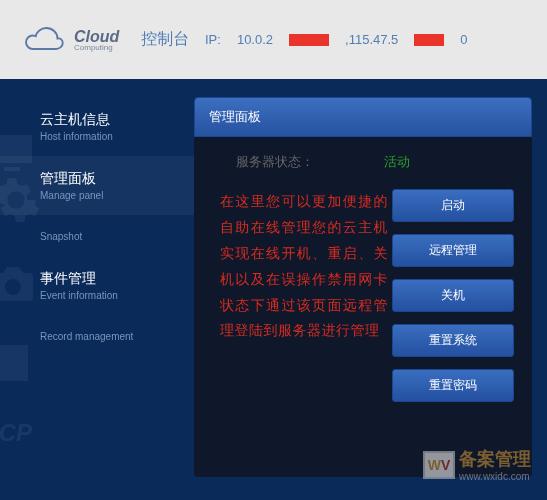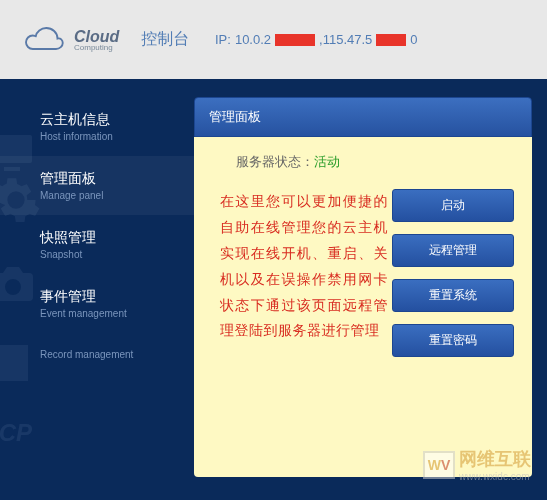--- a/index.html
+++ b/index.html
@@ -23,26 +23,26 @@
       display: flex;
       align-items: center;
     }
     .cloud-svg { width: 48px; height: 32px; }
     .logo-text { margin-left: 6px; }
     .logo-cloud { font-size: 16px; font-weight: bold; color: #5a6c85; font-style: italic; }
     .logo-computing { font-size: 8px; color: #7a8a9a; display: block; margin-top: -3px; }
     .logo-console { font-size: 16px; color: #527db5; margin-left: 22px; }
     .ip-bar {
       position: absolute;
-      left: 215px;
+      left: 205px;
       color: #527db5;
       font-size: 13px;
       display: flex;
       align-items: center;
-      gap: 4px;
+      gap: 16px;
     }
     .redact { background: #e8342a; height: 12px; display: inline-block; }
     .redact1 { width: 40px; }
     .redact2 { width: 30px; }
     .main {
       display: flex;
       height: calc(100% - 65px);
       background: #0a2a5a;
     }
     .sidebar {
@@ -71,33 +71,33 @@
     }
     .panel-header {
       background: linear-gradient(to bottom, #3c6fc0, #2652a0);
       color: #fff;
       font-size: 13px;
       padding: 10px 14px;
       border-radius: 4px 4px 0 0;
       border: 1px solid #1c4690;
     }
     .panel-body {
-      background: #fef9c3;
+      background: #0f172a;
       border-radius: 0 0 4px 4px;
       padding: 16px 18px 4px;
       min-height: 340px;
     }
     .status-row {
       display: flex;
       align-items: center;
       margin-bottom: 18px;
       padding-left: 24px;
     }
     .status-label { color: #666; font-size: 13px; }
-    .status-value { color: #2a9d2a; font-size: 13px; }
+    .status-value { color: #2a9d2a; font-size: 13px; margin-left: 70px; }
     .body-flex { display: flex; gap: 4px; }
     .desc {
       flex: 1;
       color: #d82c20;
       font-size: 14px;
       line-height: 1.85;
       padding-left: 8px;
       text-align: justify;
       letter-spacing: 0.5px;
     }
@@ -183,54 +183,54 @@
 
     <div class="nav-item">
       <div class="nav-item-zh">云主机信息</div>
       <div class="nav-item-en">Host information</div>
     </div>
     <div class="nav-item active">
       <div class="nav-item-zh">管理面板</div>
       <div class="nav-item-en">Manage panel</div>
     </div>
     <div class="nav-item">
-      <div class="nav-item-zh">快照管理</div>
       <div class="nav-item-en">Snapshot</div>
     </div>
     <div class="nav-item">
       <div class="nav-item-zh">事件管理</div>
-      <div class="nav-item-en">Event management</div>
+      <div class="nav-item-en">Event information</div>
     </div>
     <div class="nav-item">
       <div class="nav-item-en">Record management</div>
     </div>
   </div>
 
   <div class="content">
     <div class="panel-header">管理面板</div>
     <div class="panel-body">
       <div class="status-row">
         <span class="status-label">服务器状态：</span>
         <span class="status-value">活动</span>
       </div>
       <div class="body-flex">
         <div class="desc">在这里您可以更加便捷的自助在线管理您的云主机实现在线开机、重启、关机以及在误操作禁用网卡状态下通过该页面远程管理登陆到服务器进行管理</div>
         <div class="btn-col">
           <div class="action-btn">启动</div>
           <div class="action-btn">远程管理</div>
+          <div class="action-btn">关机</div>
           <div class="action-btn">重置系统</div>
           <div class="action-btn">重置密码</div>
         </div>
       </div>
     </div>
   </div>
 </div>
 
 <div class="watermark">
   <div class="wm-box">
       <span class="wm-w">W</span>
       <span class="wm-v">V</span>
     </div>
   <div>
-    <div class="wm-text-cn">网维互联</div>
+    <div class="wm-text-cn">备案管理</div>
     <div class="wm-text-en">www.wxidc.com</div>
   </div>
 </div>
 
 </body></html>

